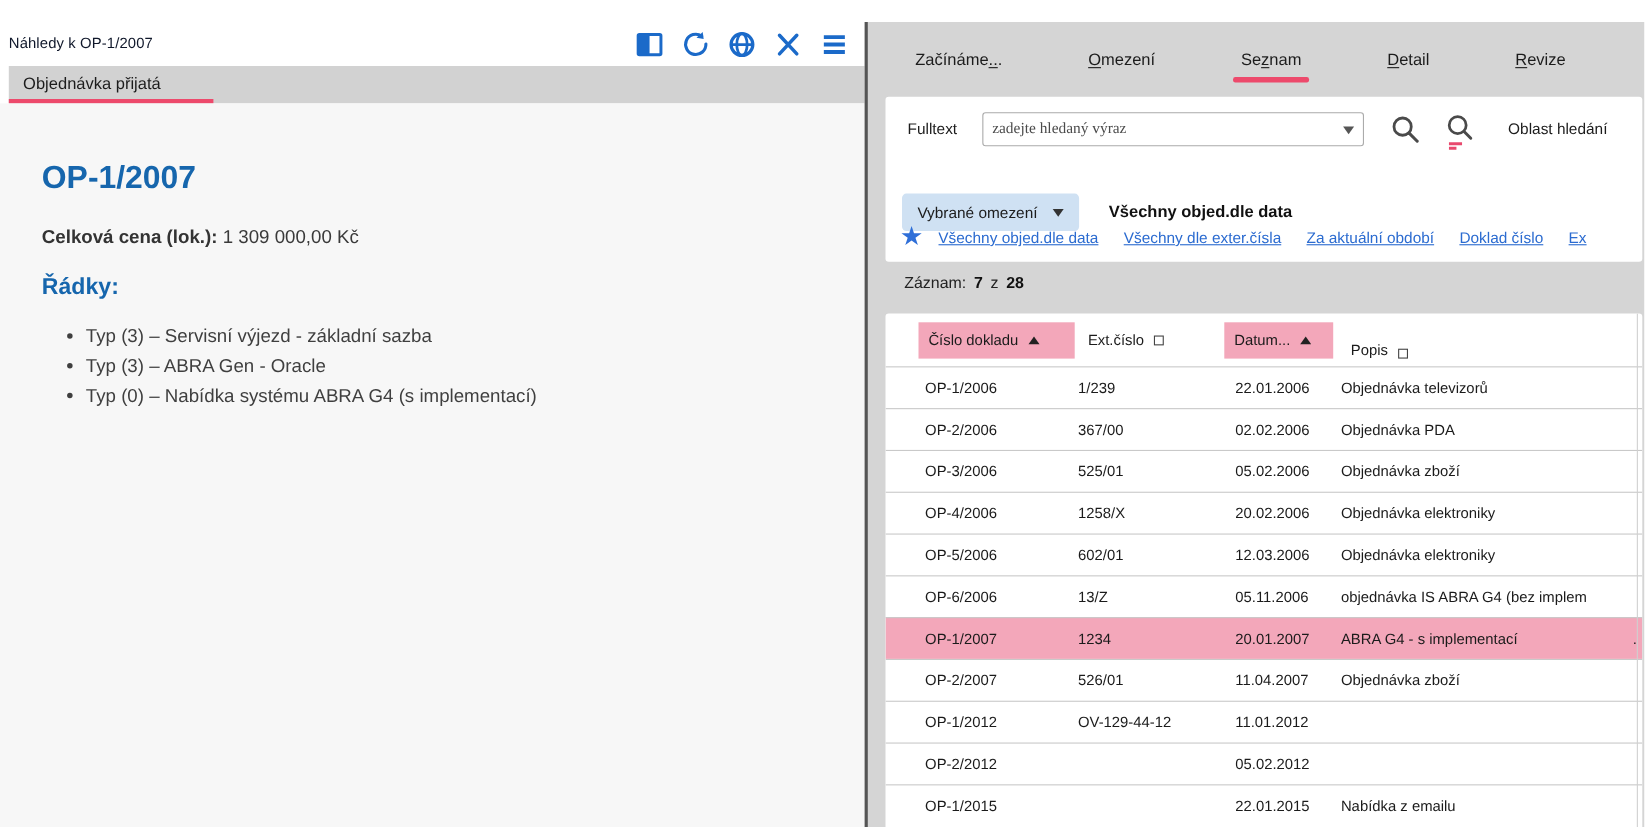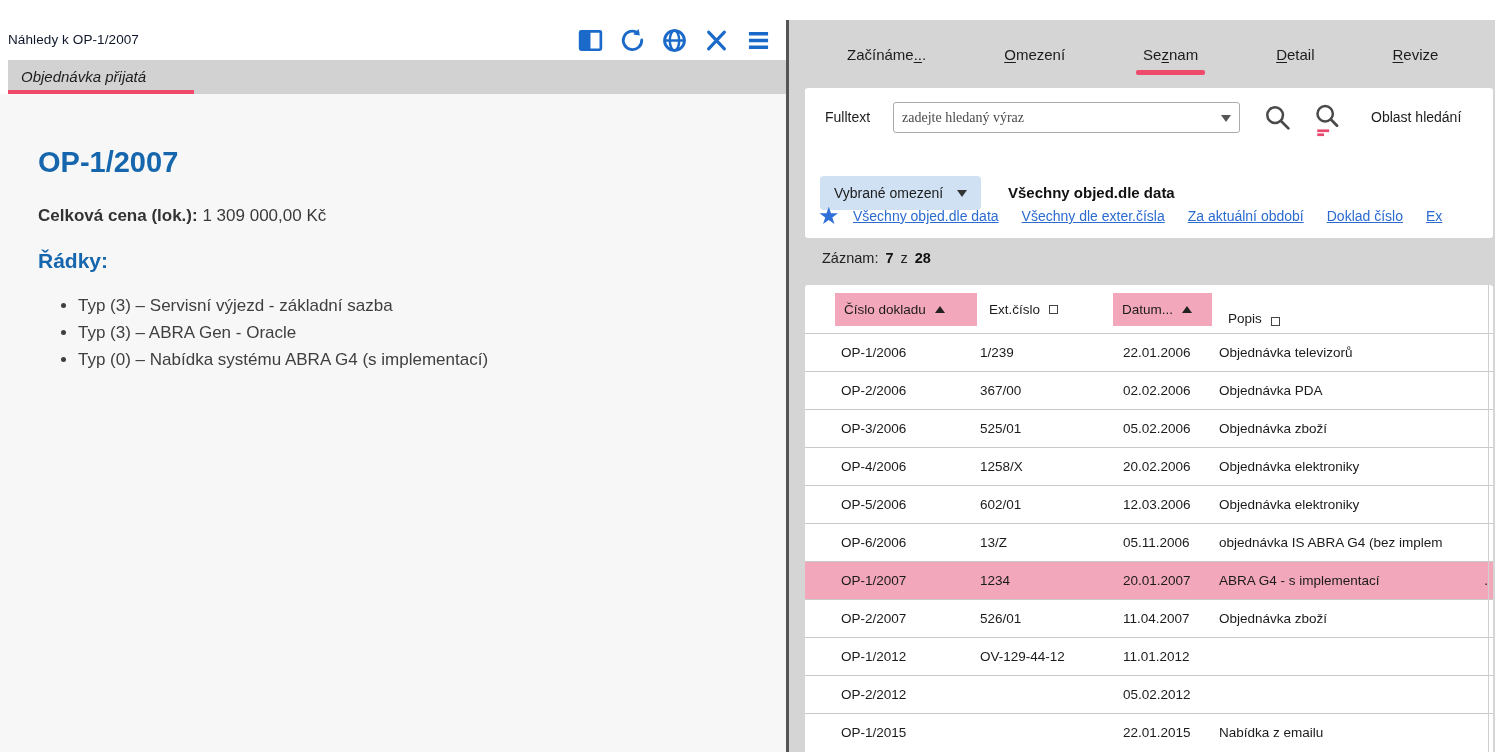--- a/index.html
+++ b/index.html
@@ -6,35 +6,35 @@
   html,body { width:1495px; height:752px; overflow:hidden; background:#ffffff;
               font-family:"Liberation Sans","DejaVu Sans",sans-serif; color:#1f1f1f; }
   .screen { position:relative; width:1495px; height:752px; background:#ffffff; }
 
   
   .left-panel { position:absolute; left:0; top:0; width:786px; height:752px; background:#ffffff; }
   .lp-title { position:absolute; left:8px; top:32px; font-size:13.5px; font-weight:normal; color:#0f172a; letter-spacing:.1px; }
   .lp-icons { position:absolute; top:27px; right:14px; display:flex; gap:15px; align-items:center; }
   .lp-icons .wicon { width:27px; height:27px; display:inline-flex; cursor:pointer; }
   .lp-tabbar { position:absolute; left:8px; right:0; top:60px; height:34px; background:#d2d2d2; }
-  .lp-tab { position:relative; display:inline-block; height:34px; padding:8px 48px 0 13px; font-size:15px; color:#1c1c1c;font-style:italic; }
+  .lp-tab { position:relative; display:inline-block; height:34px; padding:8px 48px 0 13px; font-size:15px; color:#1c1c1c; }
   .lp-tab-underline { position:absolute; left:0; right:0; bottom:0; height:4px; background:#ed4a6c; }
   .lp-content { position:absolute; left:0; right:0; top:94px; bottom:0; background:#f7f7f7; }
   .lp-content h1 { margin:52px 0 0 38px; font-size:29px; font-weight:bold; color:#1666ad; }
   .lp-price { margin:27px 0 0 38px; font-size:17px; color:#3a3a3a; }
   .lp-price b { color:#333; }
   .lp-content h2 { margin:23px 0 0 38px; font-size:21px; font-weight:bold; color:#1666ad; }
   .lp-content ul { margin:19px 0 0 78px; padding:0; font-size:17px; line-height:27px; color:#3f3f3f; }
 
   
   .divider { position:absolute; left:786px; top:20px; width:3px; bottom:0; background:#555; }
 
   
   .right-panel { position:absolute; left:789px; top:20px; right:0; bottom:0; background:#d5d5d5; }
-  .rp-tabs { position:absolute; left:0; right:0; top:0; height:68px; display:flex; align-items:center; padding-left:58px; gap:78px; }
+  .rp-tabs { position:absolute; left:0; right:0; top:0; height:68px; display:flex; align-items:center; padding-left:43px; gap:78px; }
   .rp-tab { position:relative; font-size:15px; color:#1c1c1c; cursor:pointer; white-space:nowrap; }
   .rp-tab .acc { text-decoration:underline; text-underline-offset:2px; }
   .rp-underline { display:none; }
   .rp-tab.active .rp-underline { display:block; position:absolute; left:-7px; right:-7px; bottom:-12px; height:5px; background:#ed4a6c; border-radius:2px; }
 
   .search-box { position:absolute; left:16px; top:68px; width:688px; height:150px; background:#ffffff; border-radius:3px; }
   .sb-row1 { position:absolute; left:0; right:0; top:14px; height:32px; }
   .sb-label { position:absolute; left:20px; top:7px; font-size:14px; color:#1c1c1c; }
   .sb-inputwrap { position:absolute; left:88px; top:0; width:347px; height:31px; }
   .sb-input { width:100%; height:100%; border:1px solid #ababab; border-radius:3px; padding:0 26px 0 8px; font-size:14px; color:#333;

